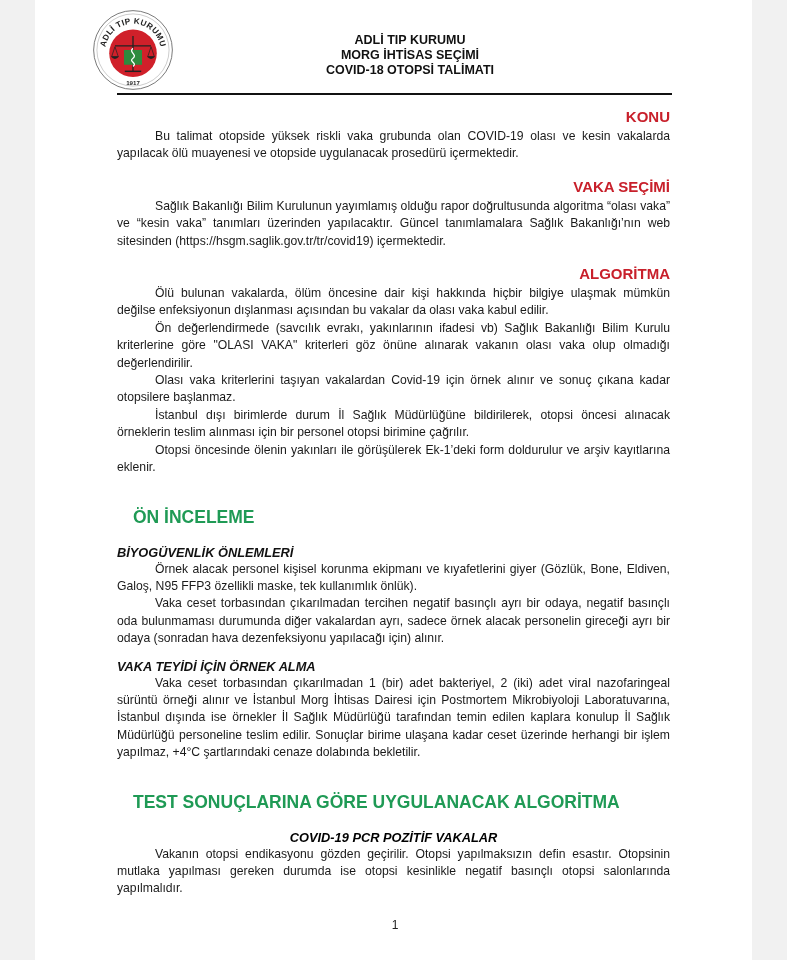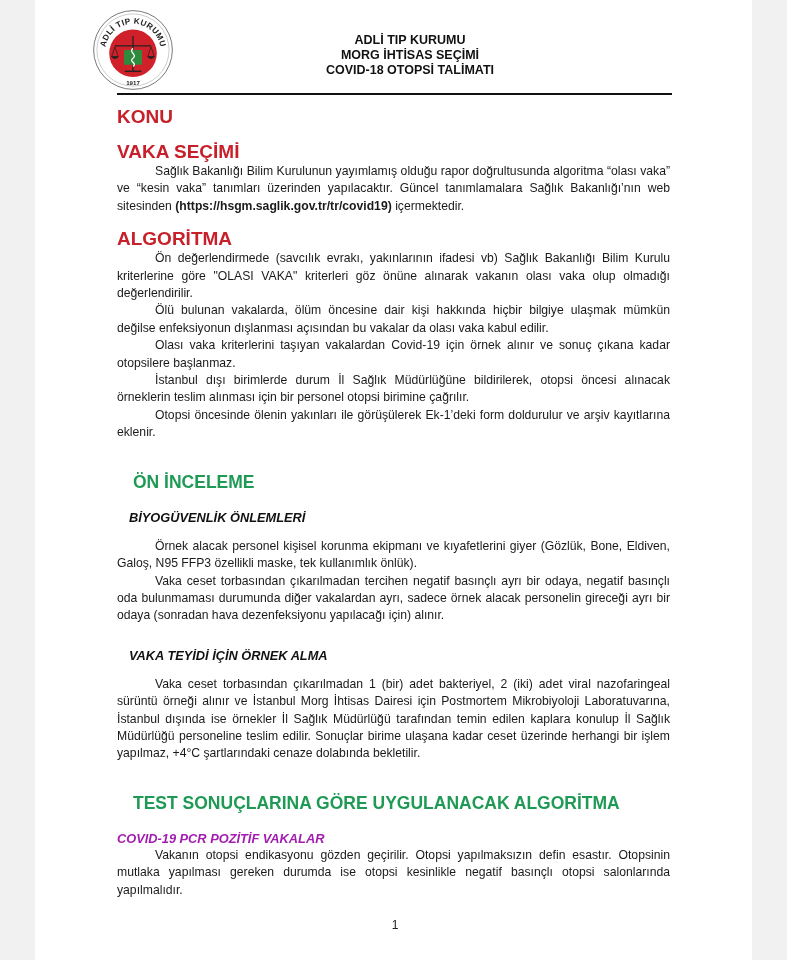--- a/index.html
+++ b/index.html
@@ -23,37 +23,37 @@
     color: #111;
   }
   .header-rule {
     position: absolute; left: 117px; top: 93px; width: 555px; height: 2px; background: #111;
   }
   .content {
     position: absolute; left: 117px; top: 106px; width: 553px;
     font-size: 12.2px; line-height: 17.4px;
   }
   .h-red {
-    color: #c8202b; font-weight: bold; font-size: 19px; line-height: 22px; margin: 0;
+    color: #c8202b; font-weight: bold; font-size: 15px; line-height: 22px; margin: 0; text-align: right;
   }
   .h-green {
     color: #1f9a55; font-weight: bold; font-size: 17.5px; line-height: 22px; margin: 16px;
   }
   .sub-italic {
-    font-weight: bold; font-style: italic; font-size: 12.8px; line-height: 17px; margin: 12px; color: #111;
+    font-weight: bold; font-style: italic; font-size: 12.8px; line-height: 17px; margin: 0; color: #111;
   }
   .sub-orange {
-    font-weight: bold; font-style: italic; font-size: 12.8px; line-height: 17px; margin: 0; color: #a21caf;
+    font-weight: bold; font-style: italic; font-size: 12.8px; line-height: 17px; margin: 0; color: #000000; text-align: center;
   }
   p.para {
     margin: 0; text-align: justify; text-indent: 38px;
   }
   .gap-s { height: 10px; }
   .gap-m { height: 13px; }
-  .bold { font-weight: bold; }
+  .bold { font-weight: normal; }
   .page-number {
     position: absolute; left: 385px; top: 918px; width: 20px; text-align: center;
     font-size: 12px; color: #222;
   }
 </style>
 </head>
 <body>
 
 <div class="page"></div>
 
@@ -84,35 +84,36 @@
   <div>ADLİ TIP KURUMU</div>
   <div>MORG İHTİSAS SEÇİMİ</div>
   <div>COVID-18  OTOPSİ TALİMATI</div>
 </div>
 <div class="header-rule"></div>
 
 <div class="content">
 
   <section>
     <h2 class="h-red">KONU</h2>
+    <p class="para">Bu talimat otopside yüksek riskli vaka grubunda olan COVID-19 olası ve kesin vakalarda yapılacak ölü muayenesi ve otopside uygulanacak prosedürü içermektedir.</p>
   </section>
 
   <div class="gap-m"></div>
 
   <section>
     <h2 class="h-red">VAKA SEÇİMİ</h2>
     <p class="para"><span>Sağlık Bakanlığı Bilim Kurulunun yayımlamış olduğu rapor doğrultusunda algoritma “olası vaka” ve “kesin vaka” tanımları üzerinden yapılacaktır. Güncel tanımlamalara Sağlık Bakanlığı’nın web sitesinden </span><span class="bold">(https://hsgm.saglik.gov.tr/tr/covid19)</span><span> içermektedir.</span></p>
   </section>
 
   <div class="gap-m"></div>
 
   <section>
     <h2 class="h-red">ALGORİTMA</h2>
+    <p class="para">Ölü bulunan vakalarda, ölüm öncesine dair kişi hakkında hiçbir bilgiye ulaşmak mümkün değilse enfeksiyonun dışlanması açısından bu vakalar da olası vaka kabul edilir.</p>
     <p class="para">Ön değerlendirmede (savcılık evrakı, yakınlarının ifadesi vb) Sağlık Bakanlığı Bilim Kurulu kriterlerine göre "OLASI VAKA" kriterleri göz önüne alınarak vakanın olası vaka olup olmadığı değerlendirilir.</p>
-    <p class="para">Ölü bulunan vakalarda, ölüm öncesine dair kişi hakkında hiçbir bilgiye ulaşmak mümkün değilse enfeksiyonun dışlanması açısından bu vakalar da olası vaka kabul edilir.</p>
     <p class="para">Olası vaka kriterlerini taşıyan vakalardan Covid-19 için örnek alınır ve sonuç çıkana kadar otopsilere başlanmaz.</p>
     <p class="para">İstanbul dışı birimlerde durum İl Sağlık Müdürlüğüne bildirilerek, otopsi öncesi alınacak örneklerin teslim alınması için bir personel otopsi birimine çağrılır.</p>
     <p class="para">Otopsi öncesinde ölenin yakınları ile görüşülerek Ek-1’deki form doldurulur ve arşiv kayıtlarına eklenir.</p>
   </section>
 
   <div class="gap-m"></div>
 
   <section>
     <h2 class="h-green">ÖN İNCELEME</h2>
     <h3 class="sub-italic">BİYOGÜVENLİK ÖNLEMLERİ</h3>

